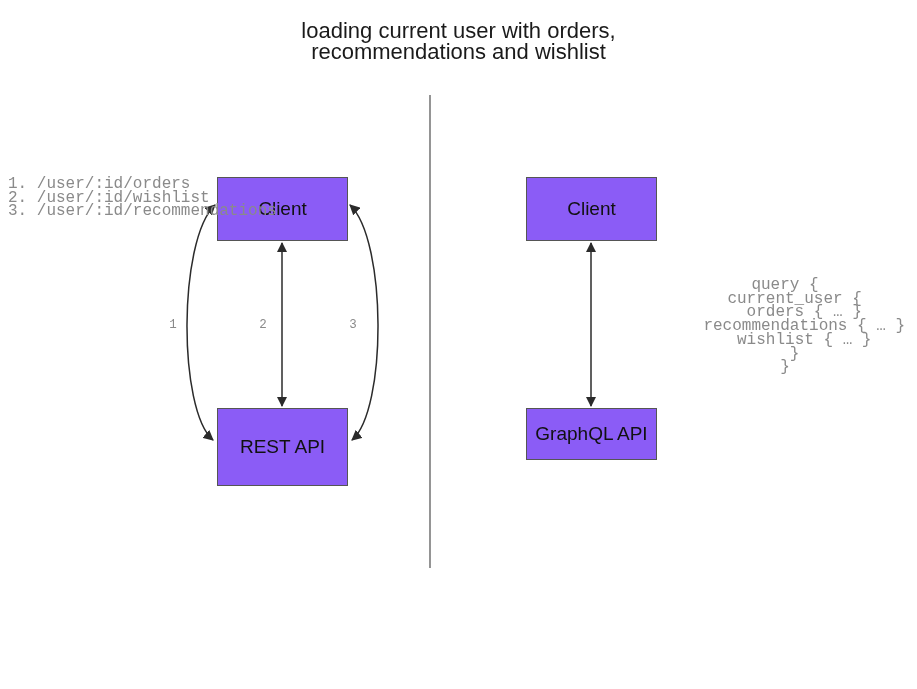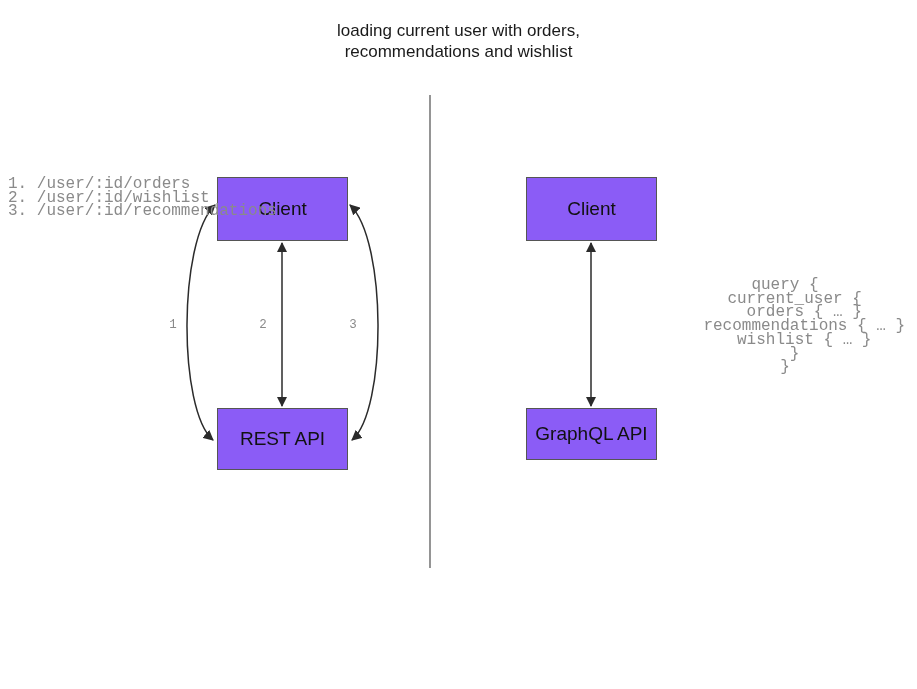--- a/index.html
+++ b/index.html
@@ -21,39 +21,39 @@
     width: 917px;
     height: 689px;
   }
   .diagram-title {
     position: absolute;
     left: 0;
     top: 20px;
     width: 917px;
     text-align: center;
     font-family: "Liberation Sans", sans-serif;
-    font-size: 17px;
+    font-size: 22px;
     line-height: 21px;
     color: #1a1a1a;
     white-space: pre-line;
   }
   .node {
     position: absolute;
     box-sizing: border-box;
     background: #8b5cf6;
     border: 1.6px solid #555555;
     display: flex;
     align-items: center;
     justify-content: center;
     font-family: "Liberation Sans", sans-serif;
     font-size: 19px;
     color: #111111;
   }
   .node-client-left  { left: 217px; top: 177px; width: 131px; height: 64px; }
-  .node-rest-api     { left: 217px; top: 408px; width: 131px; height: 62px; }
+  .node-rest-api     { left: 217px; top: 408px; width: 131px; height: 78px; }
   .node-client-right { left: 526px; top: 177px; width: 131px; height: 64px; }
   .node-graphql-api  { left: 526px; top: 408px; width: 131px; height: 52px; }
 
   .code-block {
     position: absolute;
     font-family: "Liberation Mono", "DejaVu Sans Mono", monospace;
     font-size: 16px;
     line-height: 13.7px;
     color: #8a8a8a;
     white-space: pre;

